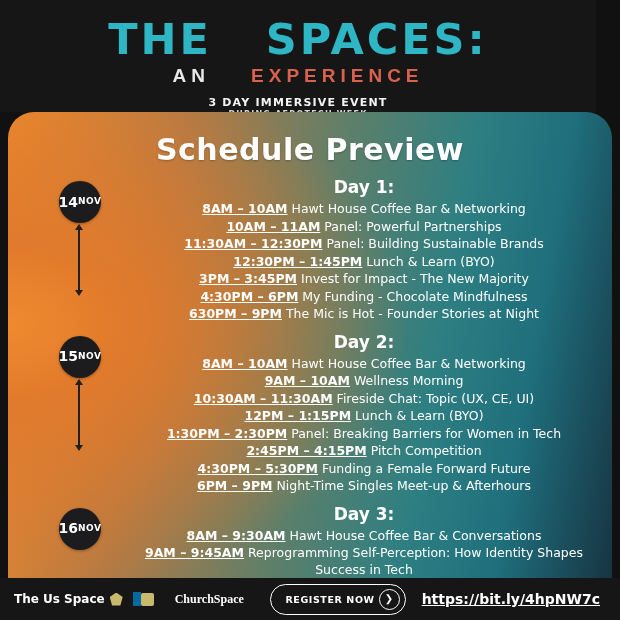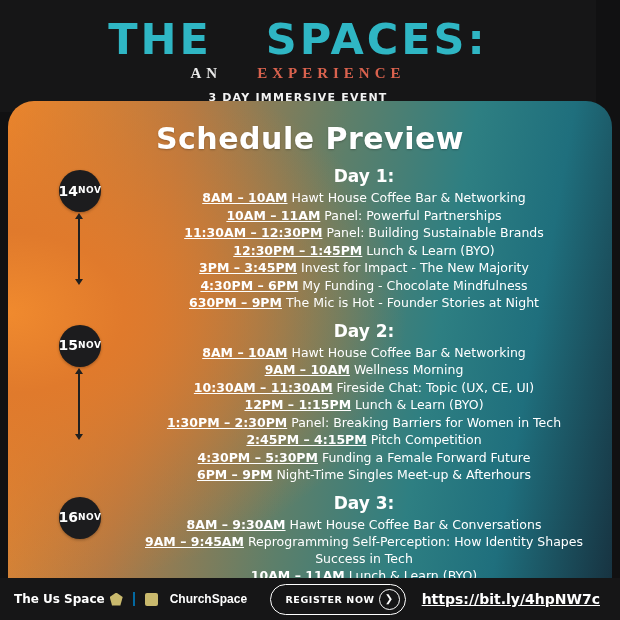--- a/index.html
+++ b/index.html
@@ -37,24 +37,24 @@
     font-weight: bold;
     letter-spacing: 3px;
     line-height: 1;
     font-family: "DejaVu Sans", sans-serif;
   }
   .title-main span { display: inline-block; }
   .t-the { color: #2fb6c4; }
   .t-sp { color: #2fb6c4; }
   .title-sub {
     margin: 4px 0 0 0;
-    font-size: 15px;
+    font-size: 19px;
     letter-spacing: 5px;
     font-weight: bold;
-    font-family: Liberation Serif, serif;
+    font-family: Liberation Sans, sans-serif;
   }
   .sub-an { color: #e8e8e8; }
   .sub-exp { color: #d9624e; }
   .title-tag {
     margin: 9px 0 0 0;
     font-size: 11px;
     font-weight: bold;
     letter-spacing: 1.2px;
     color: #f3f3f3;
     font-family: "DejaVu Sans", sans-serif;
@@ -64,21 +64,21 @@
     font-size: 8px;
     font-weight: bold;
     letter-spacing: 1.2px;
     color: #d7d7d7;
     font-family: "DejaVu Sans", sans-serif;
   }
 
   
   .card {
     position: absolute;
-    top: 101px;
+    top: 112px;
     left: 8px;
     width: 604px;
     height: 504px;
     border-radius: 26px;
     background:
       radial-gradient(120% 100% at 0% 42%, #f08a2e 0%, #e07a2c 16%, rgba(224,122,44,0) 55%),
       linear-gradient(100deg, #ef8a2c 0%, #b07a46 26%, #5d7f6a 50%, #2e7f82 68%, #1f6f7d 82%, #17313f 100%);
     overflow: hidden;
   }
   .card-title {
@@ -197,37 +197,36 @@
   }
   .brand-left {
     color: #ffffff;
     font-size: 12px;
     font-weight: bold;
     font-family: "DejaVu Sans", sans-serif;
     display: flex;
     align-items: center;
     gap: 5px;
     padding-right: 10px;
-    border-right: 2px solid #0369a1;
+    border-right: 8px solid #0369a1;
   }
   .brand-mark {
     display: inline-block;
     width: 13px; height: 13px;
     background: #c9b96d;
     clip-path: polygon(50% 0%, 100% 35%, 82% 100%, 18% 100%, 0% 35%);
   }
   .brand-right {
     color: #ffffff;
     font-size: 12px;
     font-weight: bold;
-    font-family: Liberation Sans, sans-serif;
-    display: flex;
-    align-items: center;
-    gap: 12px;
-    padding-left: 10px;
+    font-family: Liberation Serif, serif;
+    display: flex;
+    align-items: center;
+    gap: 21px;
   }
   .brand-mark2 {
     display: inline-block;
     width: 13px; height: 13px;
     border-radius: 2px;
     background: #c9b96d;
   }
   .register {
     margin-left: auto;
     display: flex;

